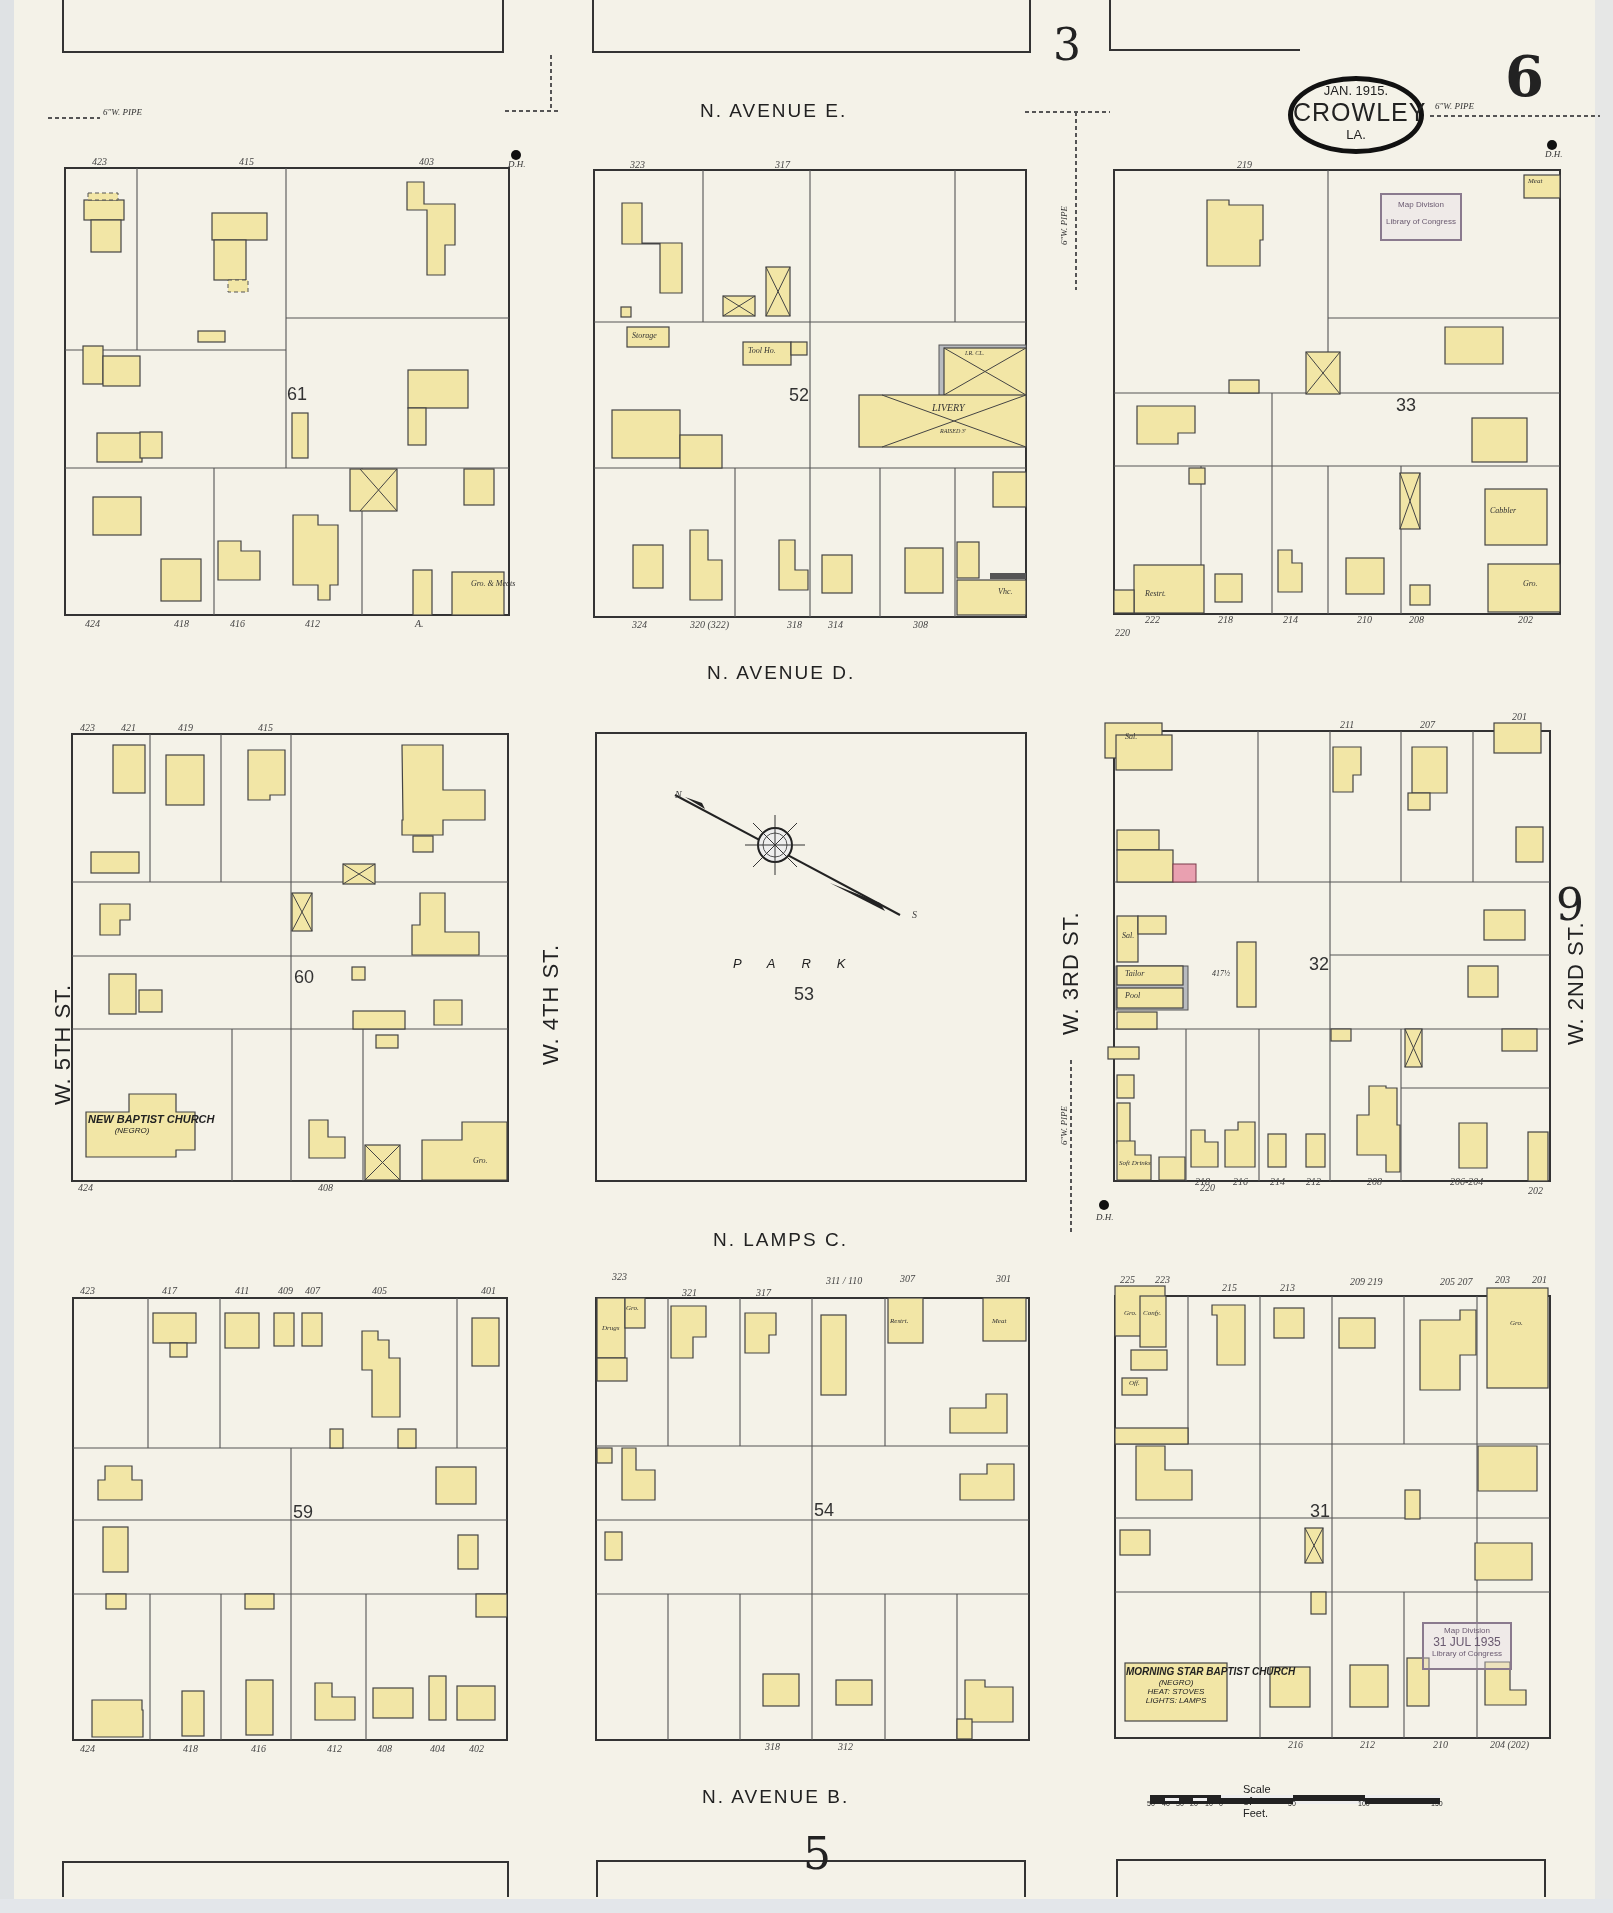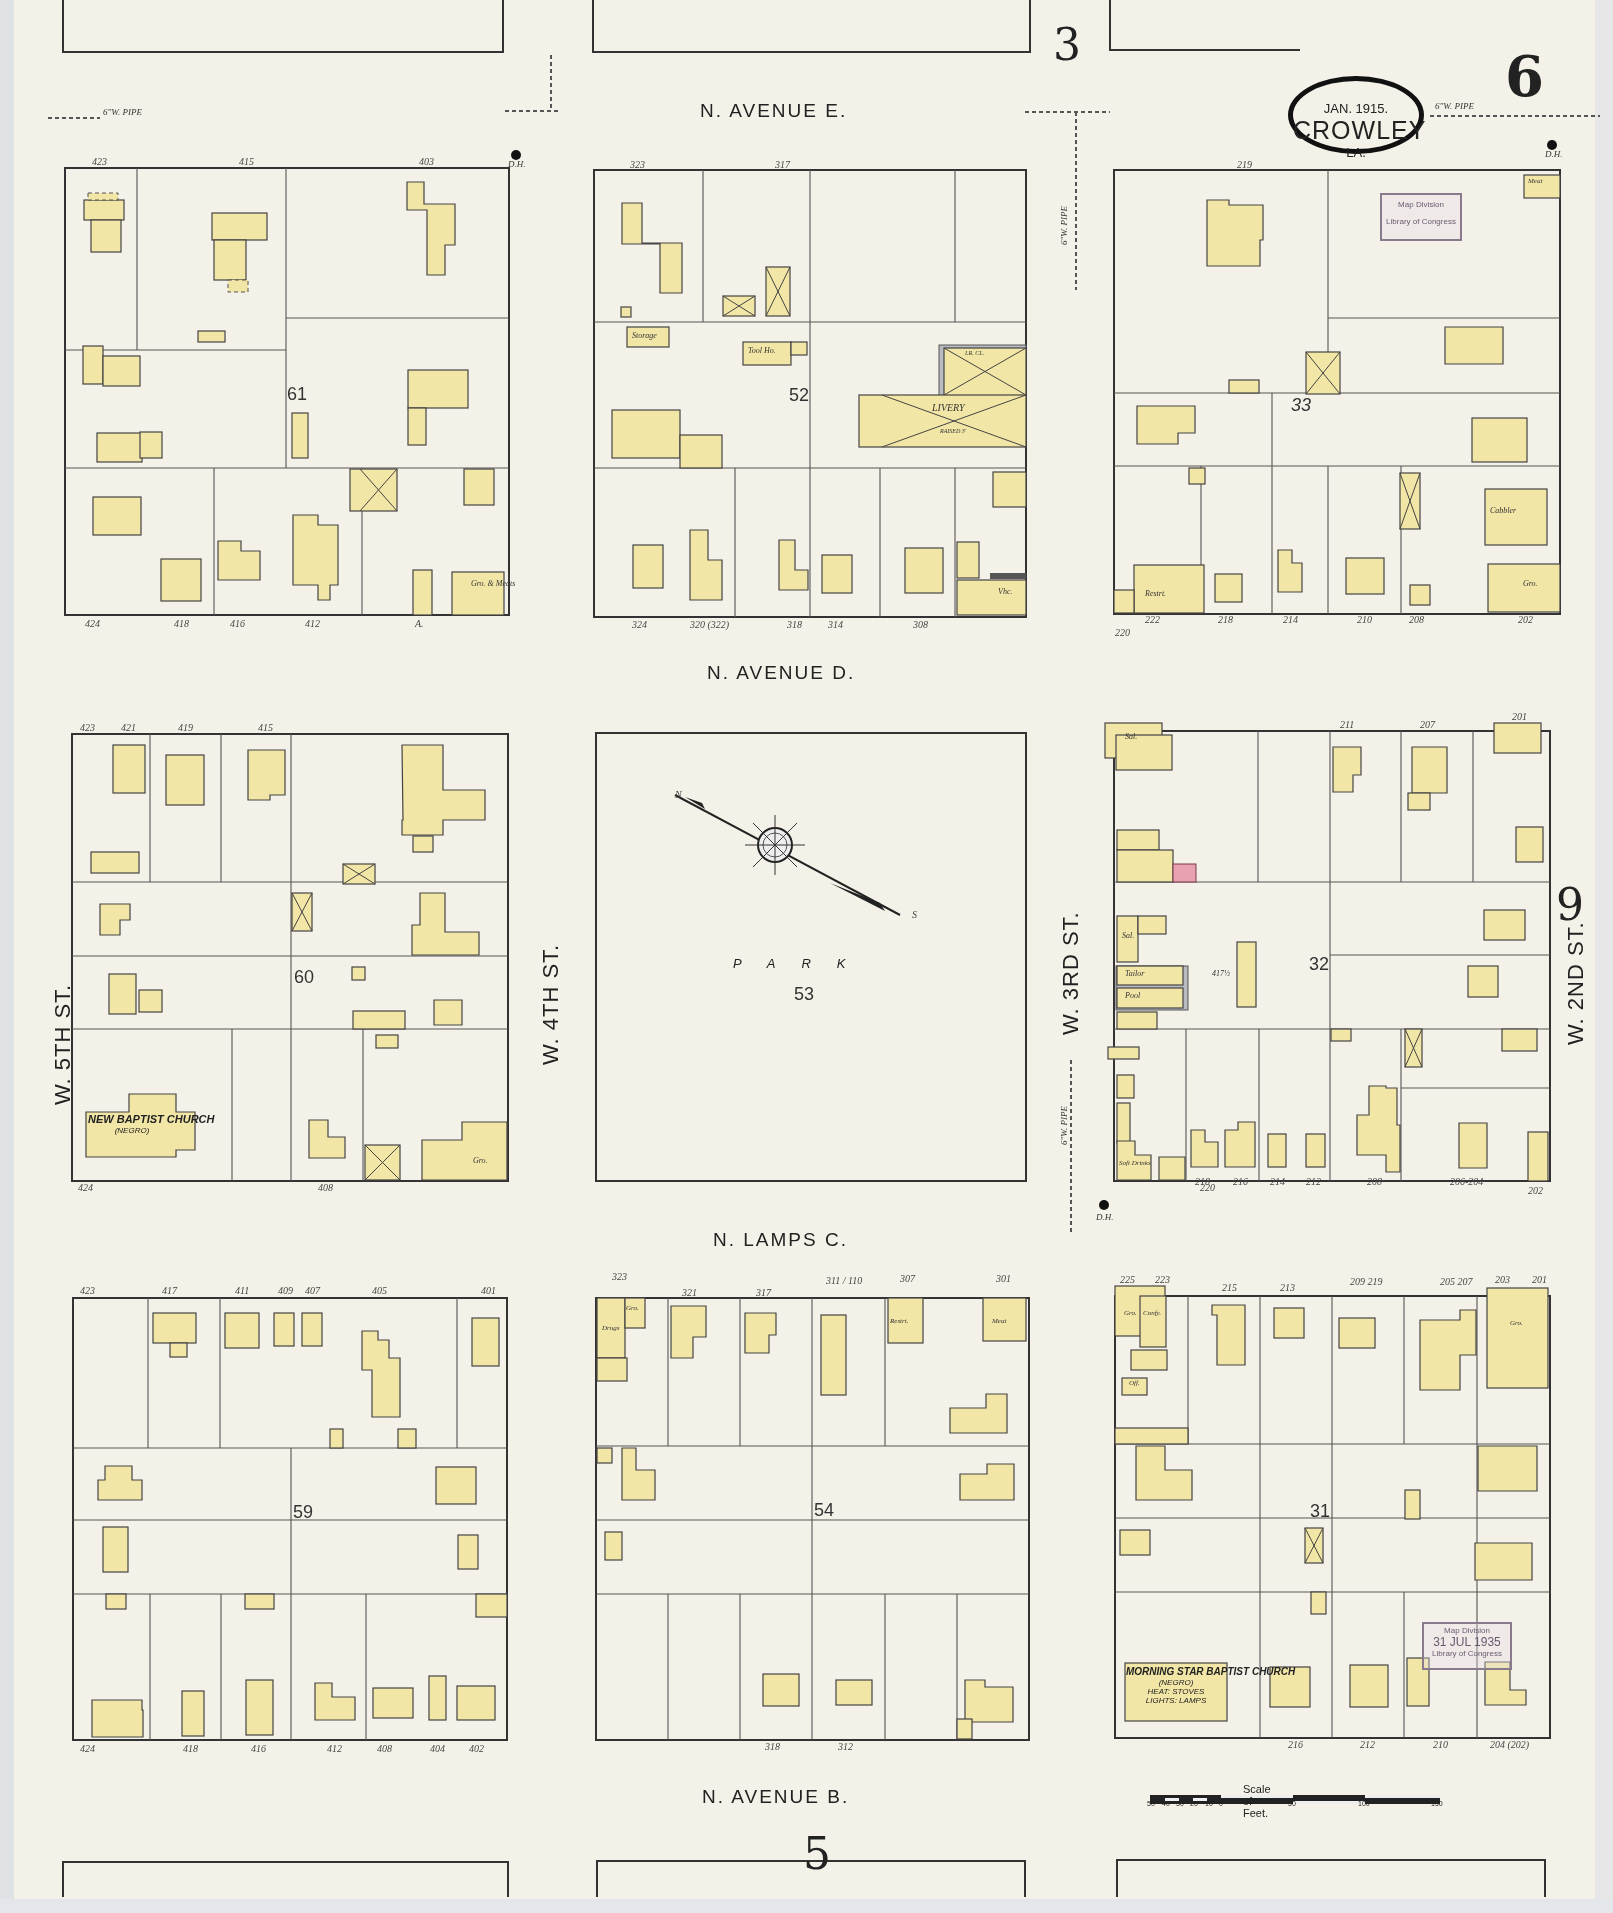--- a/index.html
+++ b/index.html
@@ -12,21 +12,21 @@
   .street-h{font-size:19px;letter-spacing:2px;color:#222;}
   .street-v{font-size:22px;letter-spacing:1px;transform-origin:left top;transform:rotate(-90deg);color:#222;}
   .block-no{font-size:18px;color:#333;}
   .sheet-no{font-family:"DejaVu Serif",serif;font-size:44px;color:#222;}
   .sheet-no.big{font-size:56px;font-weight:bold;}
   .addr{font-family:"Liberation Serif",serif;font-style:italic;font-size:10px;color:#444;}
   .bldg-lbl{font-family:"Liberation Serif",serif;font-style:italic;font-size:10px;color:#333;}
   .church{font-family:"Liberation Sans",sans-serif;font-style:italic;font-weight:bold;font-size:11px;color:#222;text-align:center;line-height:1.15;}
   .church small{font-weight:normal;font-size:8px;display:block;}
   .cartouche{position:absolute;left:1288px;top:76px;width:136px;height:78px;border:5px solid #111;border-radius:50%;box-sizing:border-box;text-align:center;}
-  .cartouche .date{font-size:13px;margin-top:20px;display:block;}
+  .cartouche .date{font-size:13px;margin-top:2px;display:block;}
   .cartouche .city{font-size:25px;letter-spacing:1px;display:block;margin-top:0;}
   .cartouche .state{font-size:13px;display:block;}
   .stamp{position:absolute;border:2px solid #8a7a8e;color:#6a5a70;font-size:8px;text-align:center;background:rgba(230,220,232,0.35);}
   .scale{position:absolute;left:1148px;top:1783px;}
   .scale .title{font-size:11px;position:absolute;left:95px;top:0;}
   .scale .ticks{font-size:7px;position:absolute;top:17px;}
   .park{font-family:"Liberation Sans",sans-serif;font-style:italic;font-size:13px;letter-spacing:26px;}
   .pipe{font-family:"Liberation Serif",serif;font-style:italic;font-size:9px;color:#333;}
 </style>
 </head>
@@ -330,21 +330,21 @@
   <span class="lbl pipe" style="left:103px;top:108px;">6"W. PIPE</span>
   <span class="lbl pipe" style="left:1435px;top:102px;">6"W. PIPE</span>
   <span class="lbl pipe" style="left:1060px;top:245px;transform:rotate(-90deg);transform-origin:left top;">6"W. PIPE</span>
   <span class="lbl pipe" style="left:1060px;top:1145px;transform:rotate(-90deg);transform-origin:left top;">6"W. PIPE</span>
   <span class="lbl pipe" style="left:1545px;top:150px;">D.H.</span>
   <span class="lbl pipe" style="left:1096px;top:1213px;">D.H.</span>
   <span class="lbl pipe" style="left:508px;top:160px;">D.H.</span>
 
   <span class="lbl block-no" style="left:287px;top:385px;">61</span>
   <span class="lbl block-no" style="left:789px;top:386px;">52</span>
-  <span class="lbl block-no" style="left:1291px;top:396px;font-style:italic;">33</span>
+  <span class="lbl block-no" style="left:1396px;top:396px;">33</span>
   <span class="lbl block-no" style="left:294px;top:968px;">60</span>
   <span class="lbl block-no" style="left:794px;top:985px;">53</span>
   <span class="lbl block-no" style="left:1309px;top:955px;">32</span>
   <span class="lbl block-no" style="left:293px;top:1503px;">59</span>
   <span class="lbl block-no" style="left:814px;top:1501px;">54</span>
   <span class="lbl block-no" style="left:1310px;top:1502px;text-align:center;">31</span>
 
   <span class="lbl park" style="left:733px;top:957px;">PARK</span>
 
   <span class="lbl addr" style="left:675px;top:790px;">N</span>

